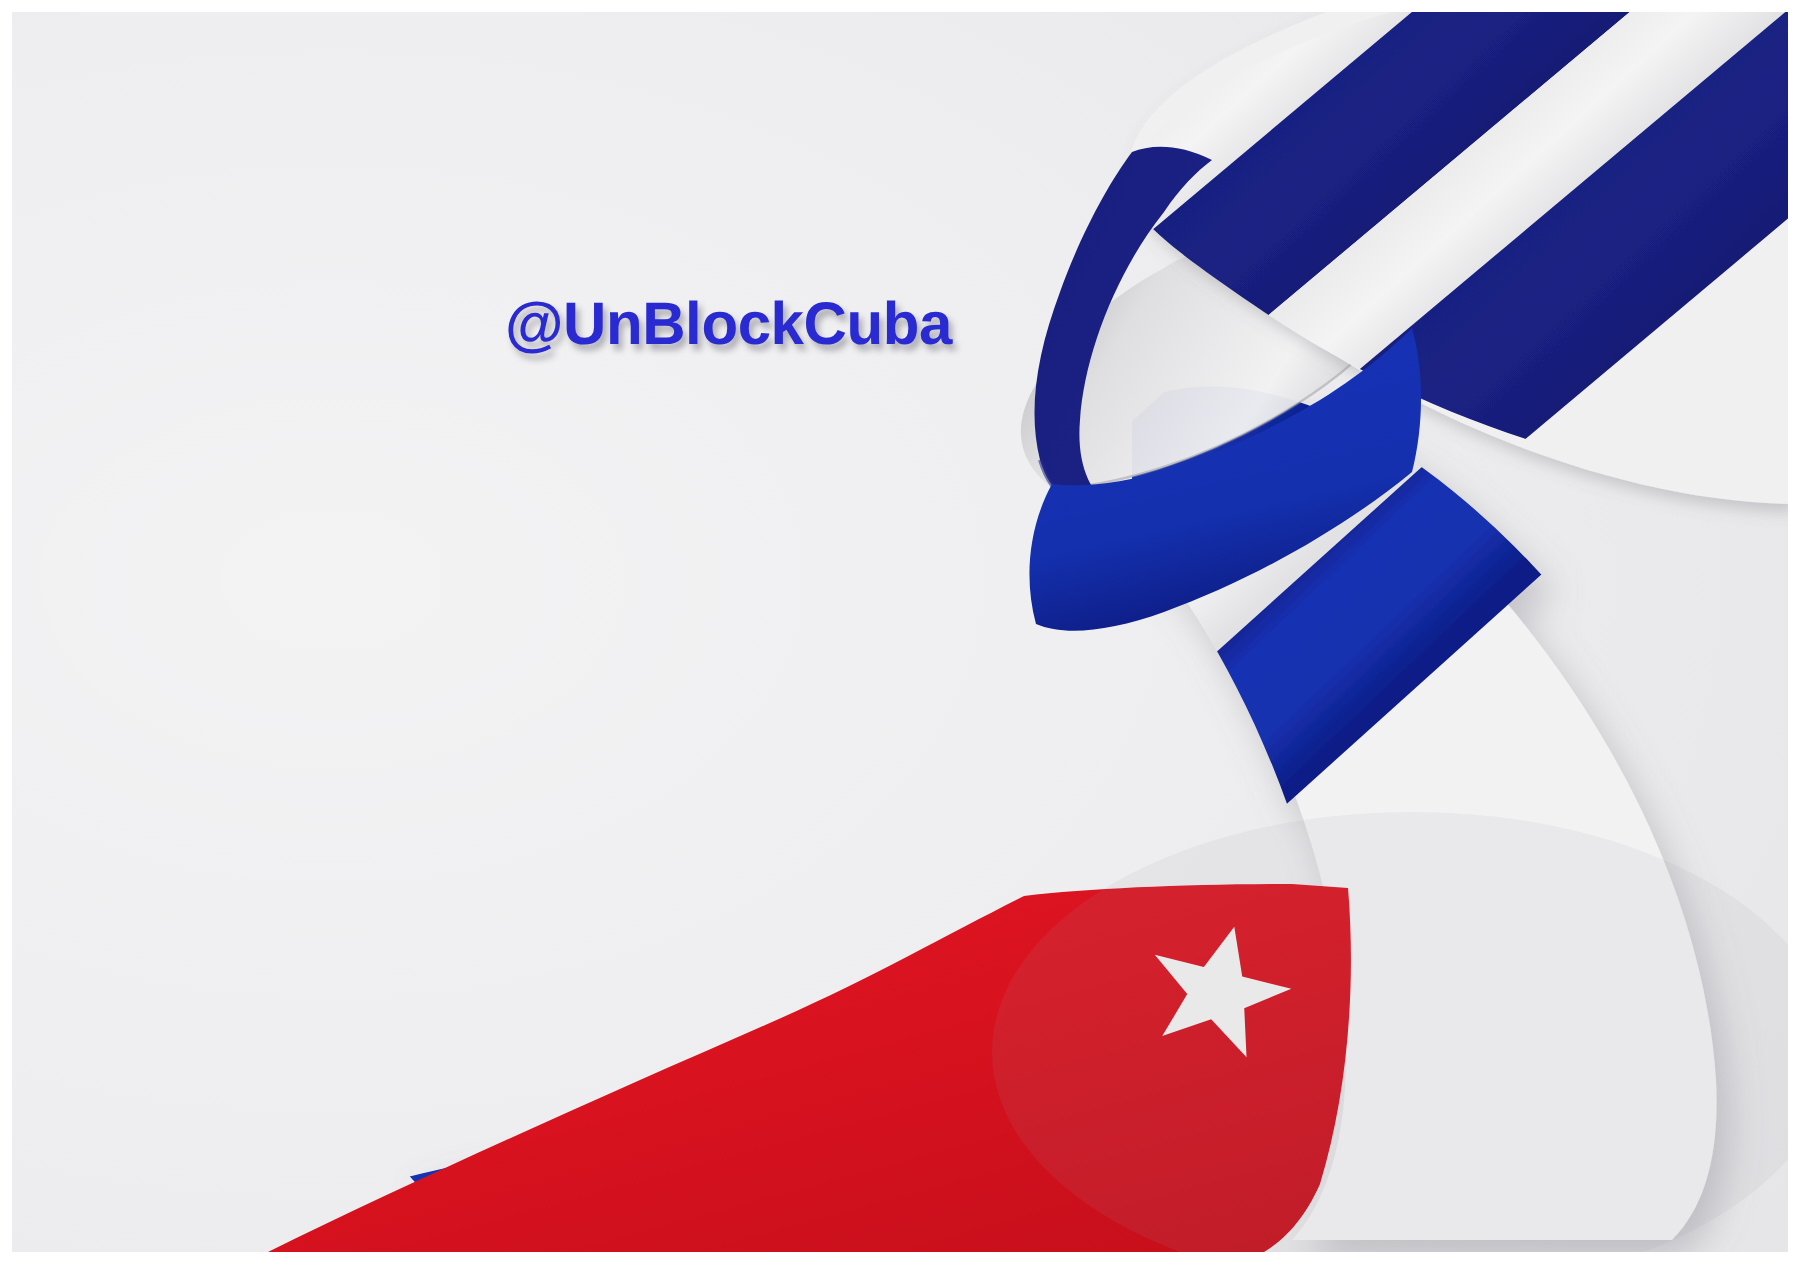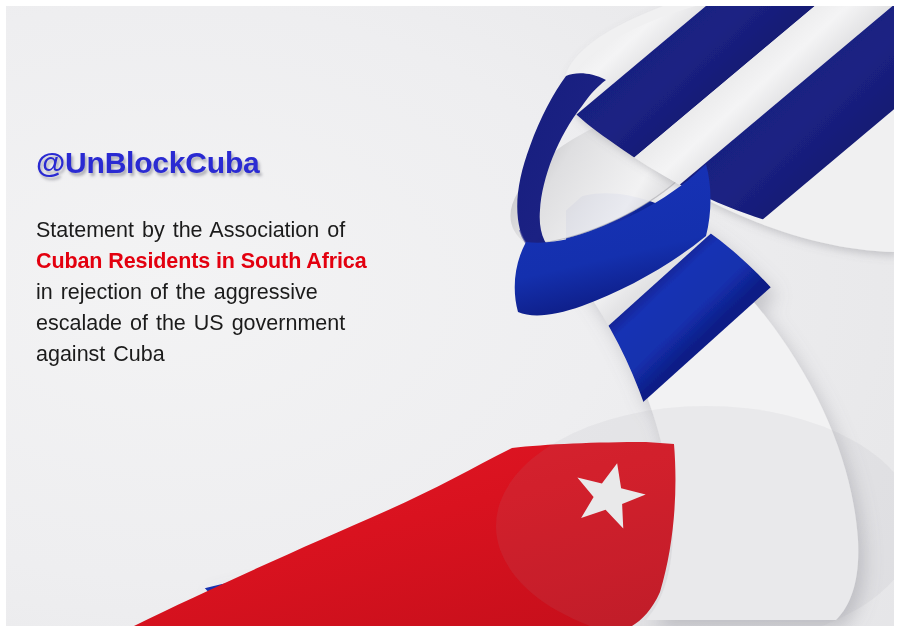--- a/index.html
+++ b/index.html
@@ -31,21 +31,21 @@
     top: 0;
     width: 888px;
     height: 620px;
     display: block;
   }
   #text-block {
     position: absolute;
     left: 30px;
     top: 140px;
     width: 440px;
-    text-align: left;
+    text-align: right;
     z-index: 5;
   }
   .handle {
     font-size: 30px;
     font-weight: bold;
     color: #2a2ad2;
     letter-spacing: -0.2px;
     text-shadow: 2px 3px 3px rgba(60,60,80,0.38);
     margin: 0 0 36px 0;
     line-height: 1.1;
@@ -241,23 +241,16 @@
                  C 666,258 620,284 576,300
                  C 548,310 526,312 512,306
                  C 506,284 508,258 520,236 Z" fill="url(#gBlueBright)"></path>
       </g>
 
       <ellipse cx="700" cy="520" rx="210" ry="120" fill="#9a9aa4" opacity="0.10"></ellipse>
     </svg>
 
     <div id="text-block">
       <div class="handle">@UnBlockCuba</div>
-      <div class="stmt">
-        <span class="ln">Statement by the Association  of</span>
-        <span class="org">Cuban Residents in South Africa</span>
-        <span class="ln">in rejection  of the aggressive</span>
-        <span class="ln">escalade  of the US government</span>
-        <span class="ln">against Cuba</span>
-      </div>
     </div>
 
   </div>
 </div>
 
 </body></html>

